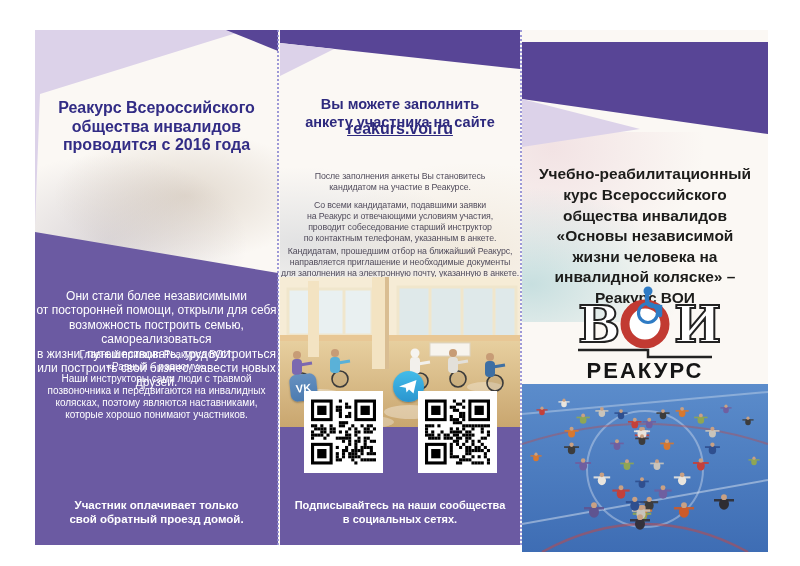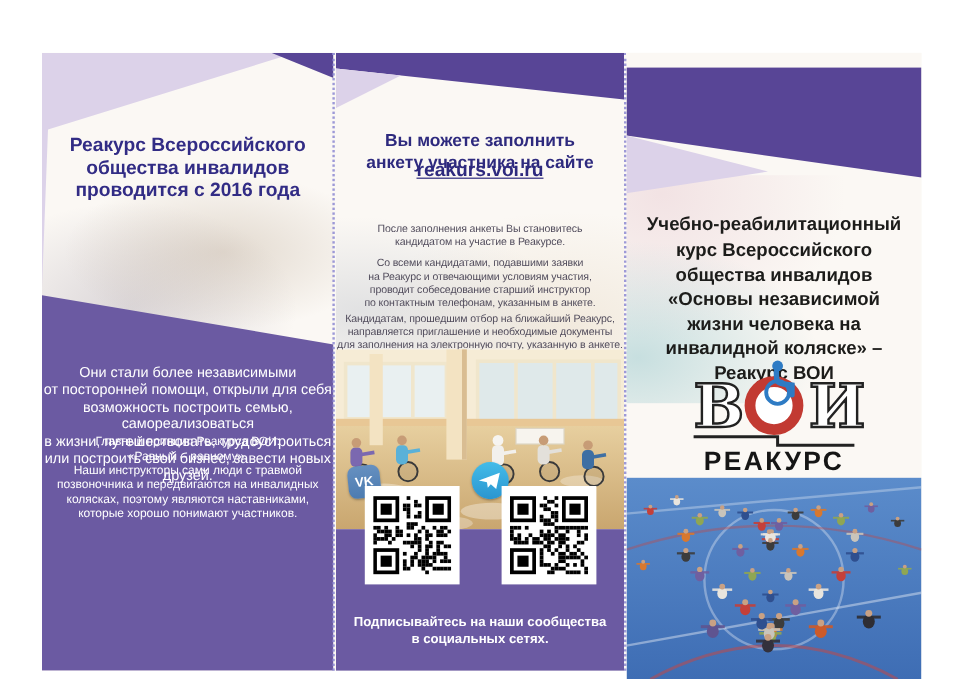--- a/index.html
+++ b/index.html
@@ -1,18 +1,18 @@
 <!DOCTYPE html>
 <html><head>
 <meta charset="utf-8">
 <style>
   html,body{margin:0;padding:0;background:#fff;}
   .page{position:relative;width:800px;height:566px;background:#fff;overflow:hidden;
         font-family:"Liberation Sans",sans-serif;}
-  .brochure{position:absolute;left:35px;top:44px;width:733px;height:515px;background:#fbf8f4;}
+  .brochure{position:absolute;left:35px;top:30px;width:733px;height:515px;background:#fbf8f4;}
   .panel{position:absolute;top:0;height:515px;overflow:hidden;}
   .panel-left{left:0;width:243px;}
   .panel-mid{left:245px;width:240px;}
   .panel-right{left:487px;width:246px;margin-top:12px;}
   .divider{position:absolute;top:0;height:515px;width:0;border-left:2px dotted #8d89d2;opacity:.85;}
   .div1{left:242px;} .div2{left:485px;}
   svg.deco{position:absolute;left:0;top:0;pointer-events:none;}
   .txt{position:absolute;left:0;right:0;text-align:center;white-space:pre-line;}
   
   .lp-ghost{position:absolute;left:0;top:105px;width:243px;height:135px;
@@ -76,20 +76,22 @@
 от посторонней помощи, открыли для себя
 возможность построить семью, самореализоваться
 в жизни, путешествовать, трудоустроиться
 или построить свой бизнес, завести новых друзей.</p>
       <p class="txt lp-p lp-p2">Главный принцип Реакурса ВОИ:
 «Равный – равному».
 Наши инструкторы сами люди с травмой
 позвоночника и передвигаются на инвалидных
 колясках, поэтому являются наставниками,
 которые хорошо понимают участников.</p>
+      <p class="txt lp-p lp-p4">Участник оплачивает только
+свой обратный проезд домой.</p>
     </section>
 
     <div class="divider div1"></div>
 
     <section class="panel panel-mid">
       <div class="mp-ghost"></div>
       <svg class="deco" width="240" height="60">
         <polygon points="0,0 240,0 240,39 0,13" fill="#584596"></polygon>
         <polygon points="0,13 54,19 0,46" fill="#dcd2e9"></polygon>
       </svg>

